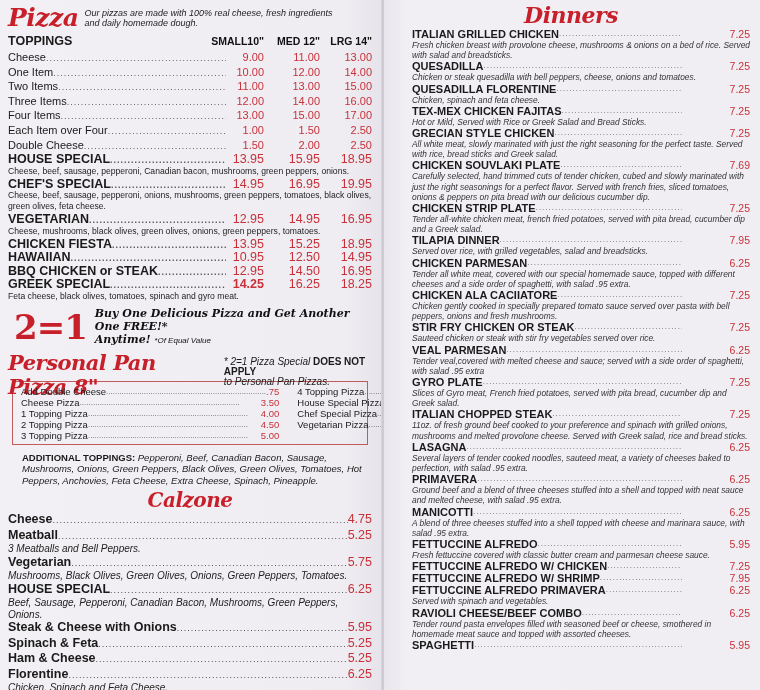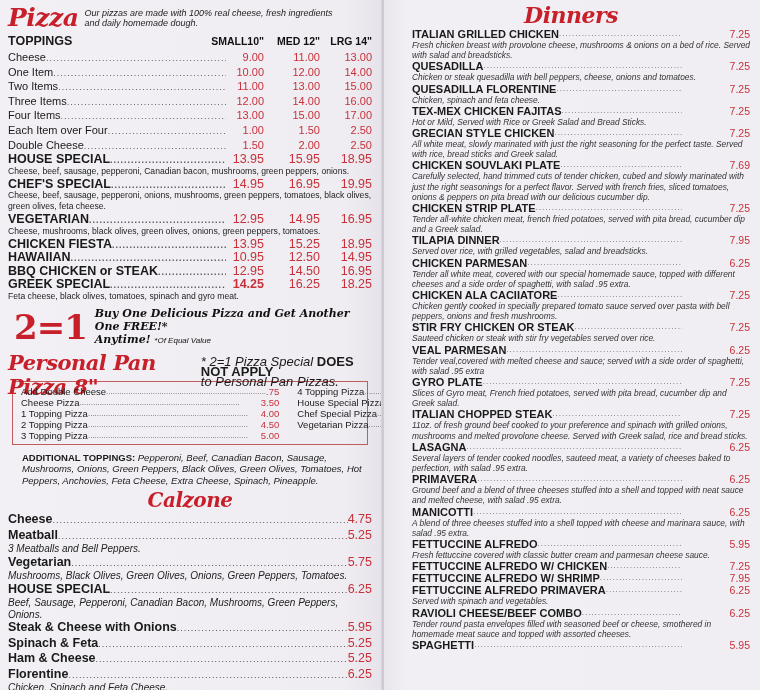--- a/index.html
+++ b/index.html
@@ -33,21 +33,21 @@
     .bold-row { font-weight: bold; font-size: 12.5px; height: 13.5px; }
     .desc-sm { font-size: 8.6px; line-height: 11px; color: #222; }
 
     .promo { display: flex; align-items: center; margin-top: 7px; height: 36px; padding-left: 6px; }
     .promo-big { font-family: "DejaVu Serif", serif; font-weight: bold; color: #c8202a; font-size: 34px; line-height: 34px; margin-right: 8px; letter-spacing: -1px; }
     .promo-text { font-family: "DejaVu Serif", serif; font-style: italic; font-weight: bold; font-size: 11px; line-height: 13px; color: #111; }
     .promo-note { font-family: "Liberation Sans", sans-serif; font-weight: normal; font-size: 8px; }
 
     .ppp-head { display: flex; align-items: flex-start; margin-top: 6px; height: 28px; }
     .ppp-title { font-size: 21px; line-height: 24px; margin-right: 10px; }
-    .ppp-note { font-size: 13px; font-style: italic; line-height: 10px; padding-top: 6px; }
+    .ppp-note { font-size: 10px; font-style: italic; line-height: 10px; padding-top: 6px; }
     .ppp-note b { font-style: normal; }
     .ppp-box { border: 1.5px solid #c25b5b; margin: 2px 4px 0 4px; padding: 4px 8px 2px 8px; display: flex; gap: 18px; height: 64px; }
     .ppp-col { flex: 1; }
     .ppp-row { display: flex; font-size: 9.5px; line-height: 11px; white-space: nowrap; }
     .ppp-row .name { flex: 0 0 auto; }
     .ppp-row .dots { flex: 1; overflow: hidden; font-size: 8px; color: #555; }
     .ppp-row .dots::after { content: "........................................................................"; }
     .ppp-row .p { flex: 0 0 auto; }
 
     .addl { font-size: 9.5px; line-height: 11.5px; margin: 7px 6px 0 14px; font-style: italic; }

